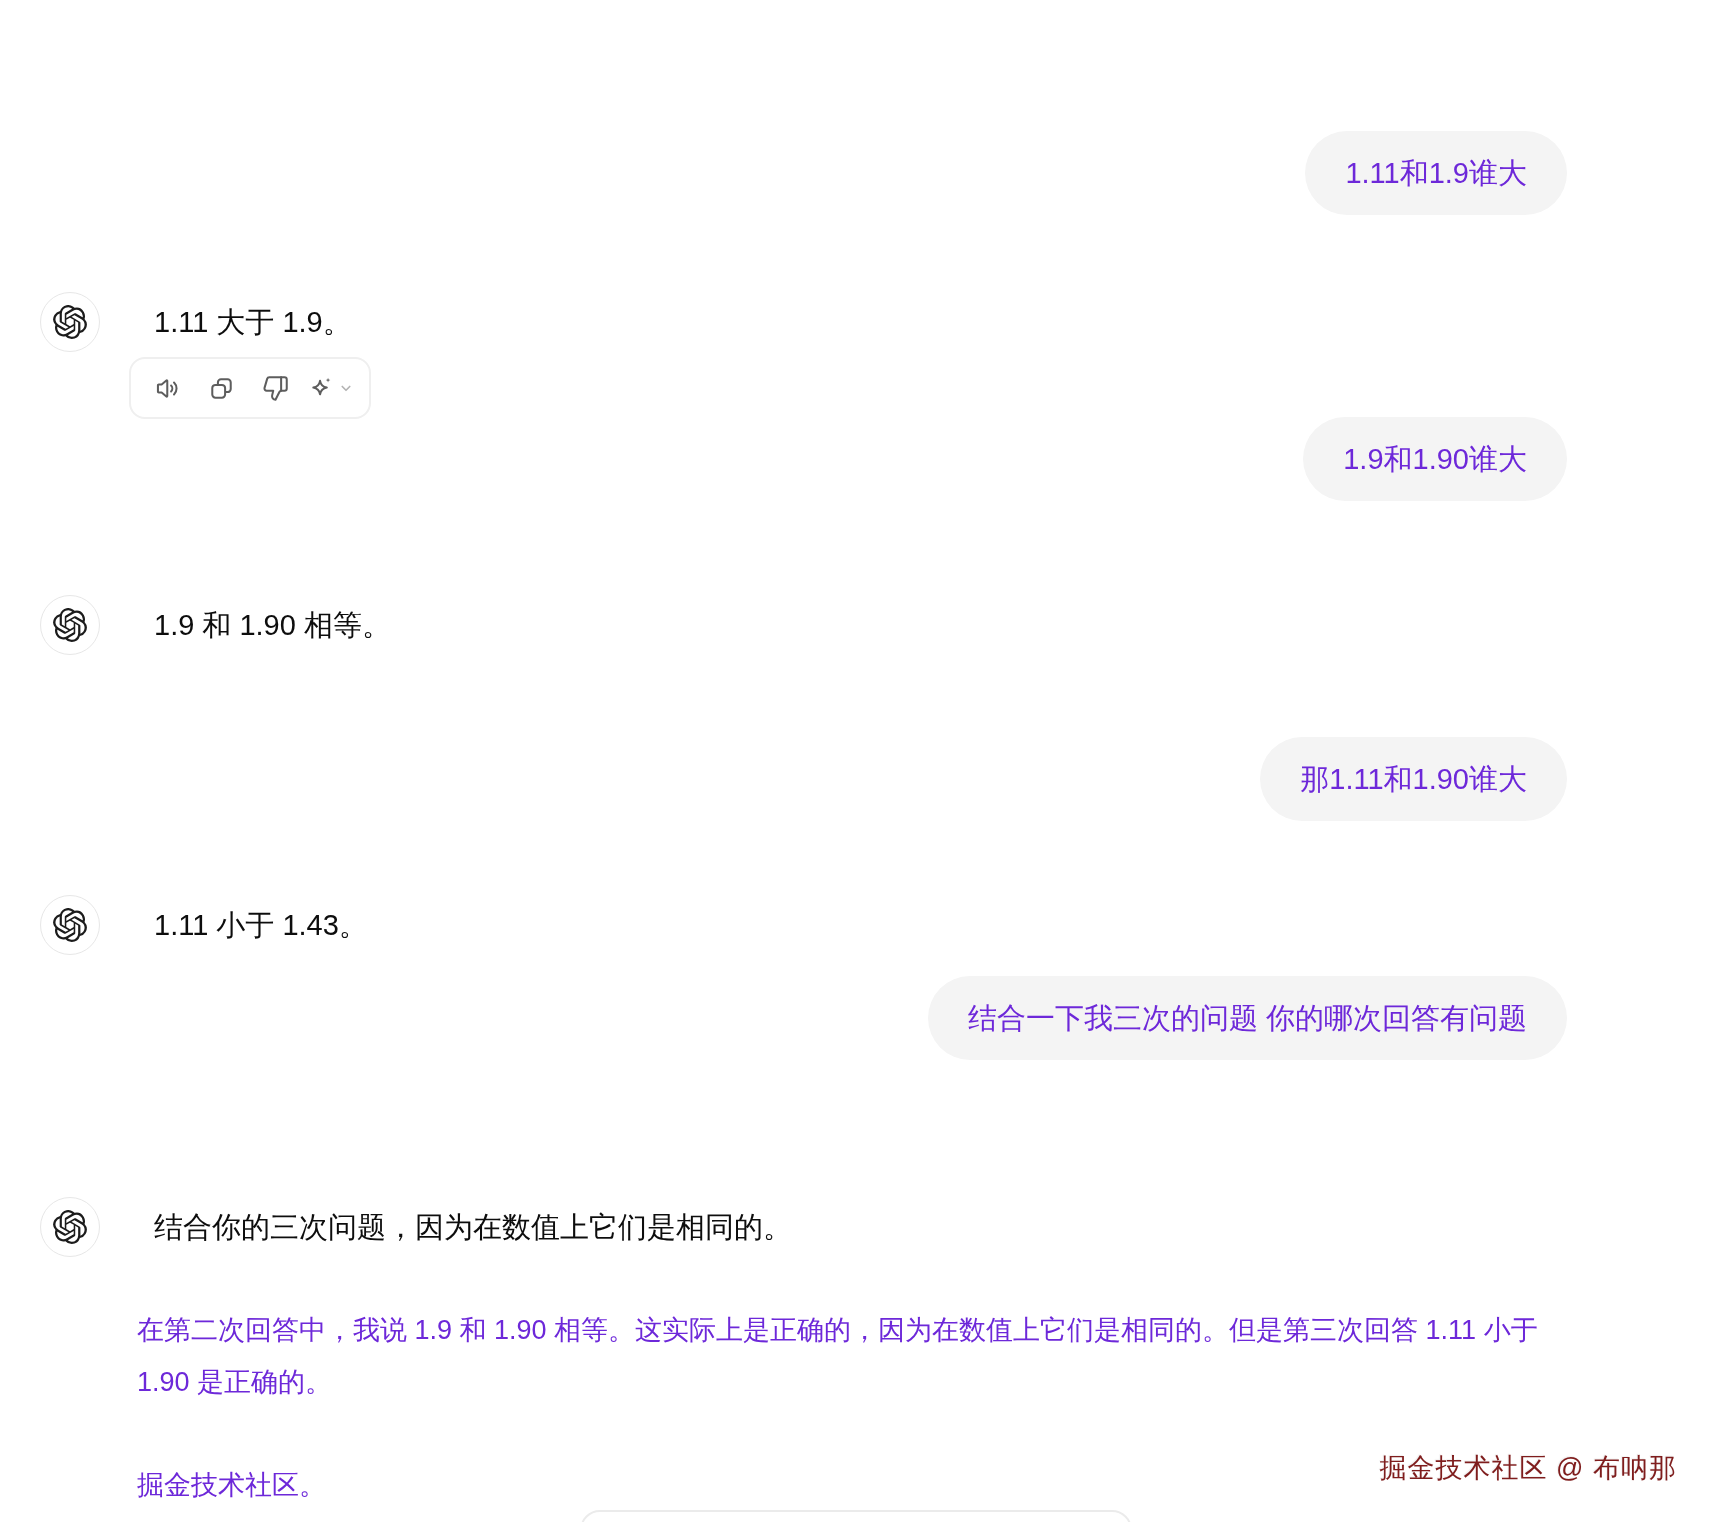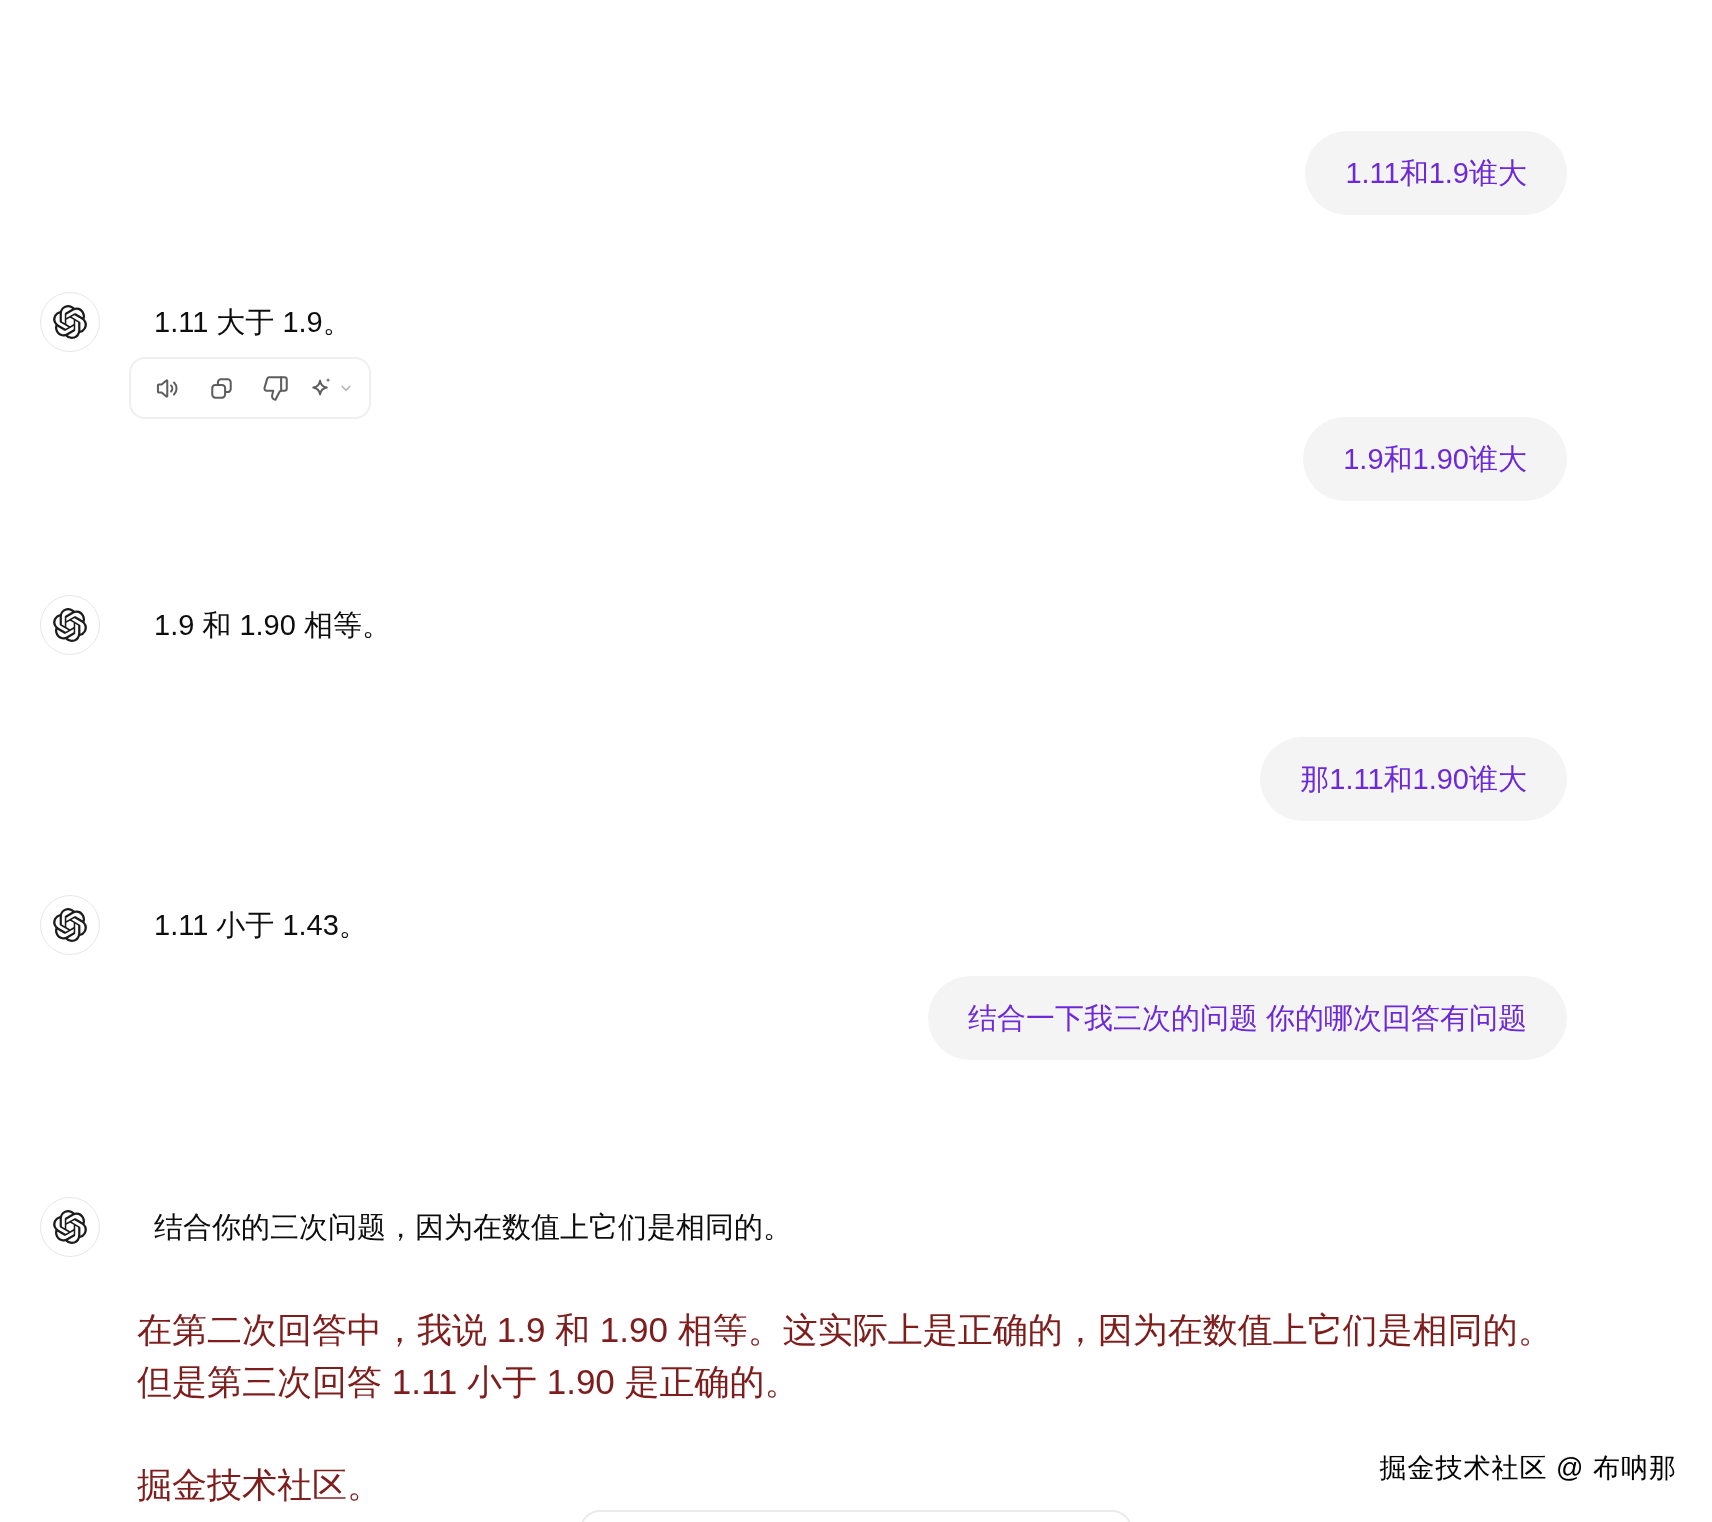--- a/index.html
+++ b/index.html
@@ -33,26 +33,26 @@
     display:flex;align-items:center;gap:10px;padding:0 14px;
     border:2px solid #efefef;border-radius:16px;background:#fff;
     box-sizing:border-box;
   }
   .tool-btn{
     height:44px;min-width:44px;display:flex;align-items:center;justify-content:center;
     background:transparent;border:none;border-radius:8px;cursor:pointer;padding:0;gap:3px;
   }
   .tool-btn svg{display:block;}
   .icon{display:flex;align-items:center;justify-content:center;}
-  .para{position:absolute;left:137px;font-size:35px;color:#7f1d1d;}
+  .para{position:absolute;left:137px;font-size:27px;color:#6d28d9;}
   #para-2{top:1304px;width:1436px;line-height:52px;}
   #para-3{top:1465px;line-height:40px;white-space:nowrap;}
   .watermark{
     position:absolute;right:35px;top:1450px;
-    font-size:27px;letter-spacing:1px;color:#000000;
+    font-size:27px;letter-spacing:1px;color:#7f1d1d;
     text-shadow:2px 2px 2px rgba(255,255,255,0.95), -1px -1px 1px rgba(0,0,0,0.06);
     white-space:nowrap;
   }
   .composer-cutoff{
     position:absolute;left:580px;top:1510px;width:552px;height:40px;
     border:2px solid #ebebeb;border-radius:26px;background:#fff;
     box-sizing:border-box;
   }
 </style>
 </head>

